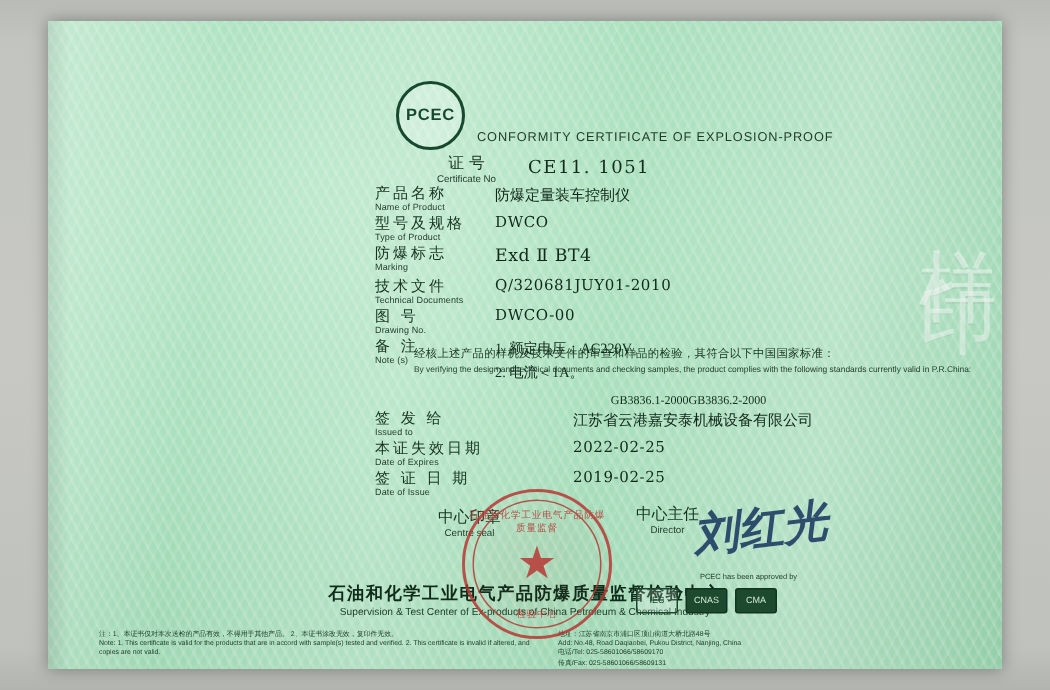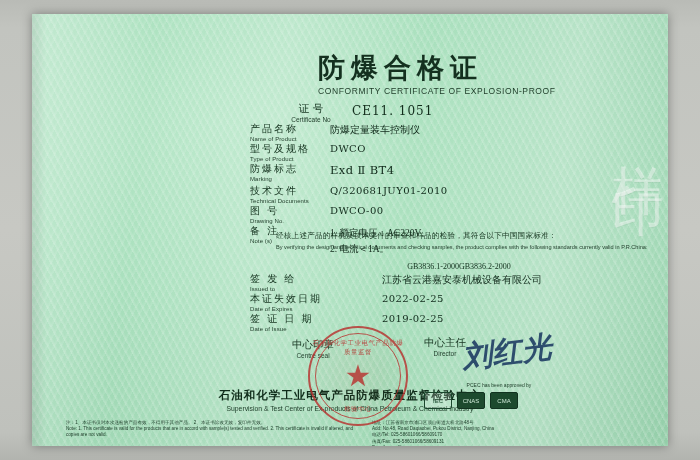--- a/index.html
+++ b/index.html
@@ -138,21 +138,21 @@
 <body>
 
 <div id="page">
   <div id="cert">
     <div id="leftbar"></div>
 
     <div id="watermark">样 印</div>
 
     <div class="layer">
 
-      <div id="title">防爆合格证</div>
+      <div id="pcec">PCEC</div>
       <div id="subtitle">CONFORMITY CERTIFICATE OF EXPLOSION-PROOF</div>
 
       <div id="certno-lbl">
         <div class="lbl-cn">证 号</div>
         <div class="lbl-en">Certificate No</div>
       </div>
       <div id="certno-val">CE11. 1051</div>
 
       <div class="row" style="top:108px">
         <div class="k">

